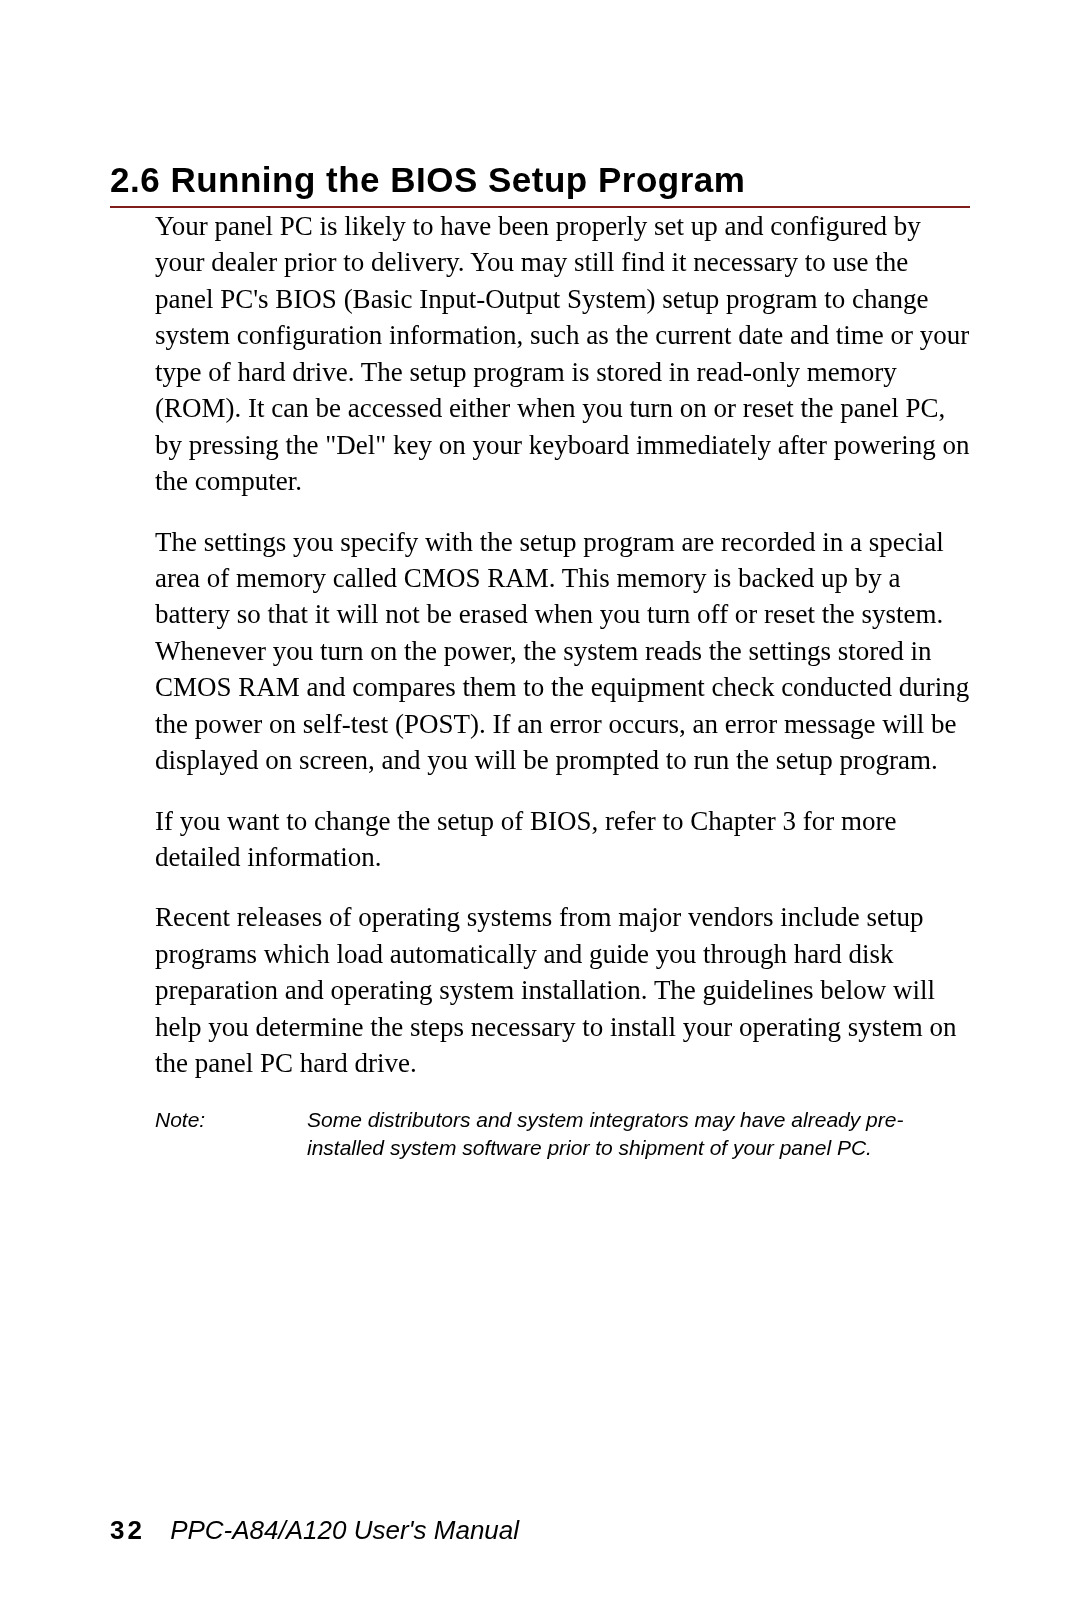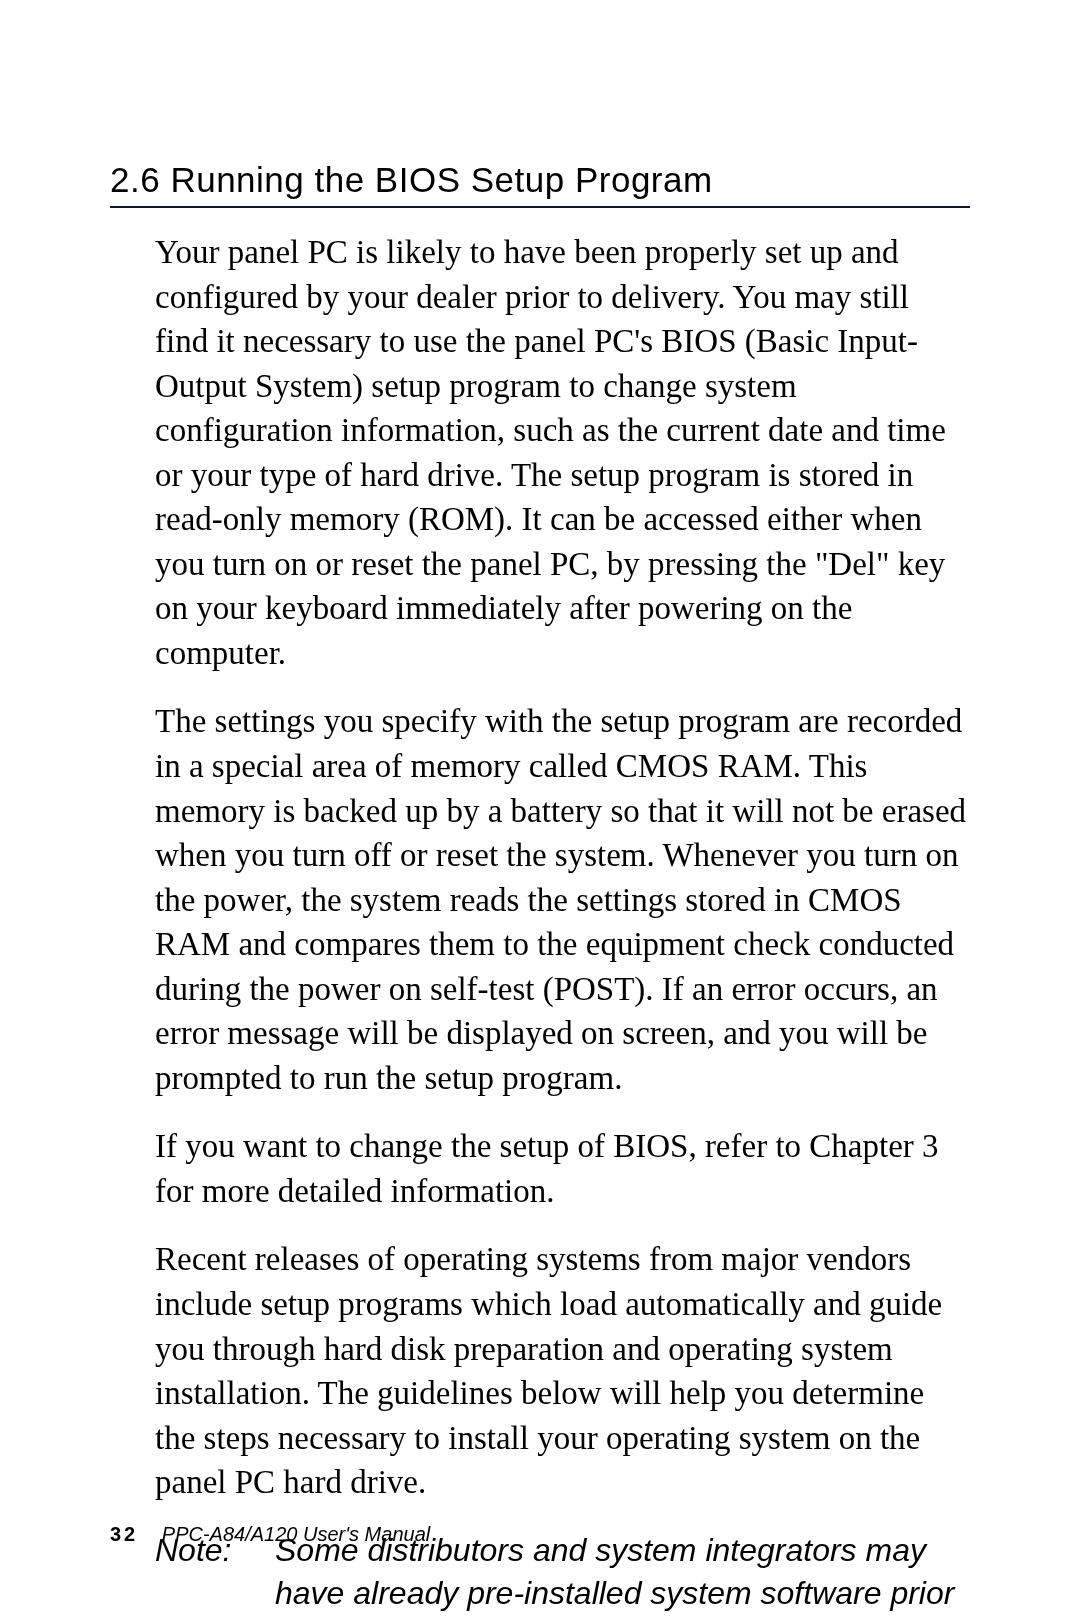--- a/index.html
+++ b/index.html
@@ -13,59 +13,59 @@
       background: white;
       font-family: "Times New Roman", Times, serif;
       color: #000;
       position: relative;
     }
     .page {
       padding: 160px 110px 60px 110px;
     }
     .section-heading {
       font-family: Arial, Helvetica, sans-serif;
-      font-weight: normal;
+      font-weight: bold;
       font-size: 35px;
-      border-bottom: 2px solid #0f172a;
+      border-bottom: 2px solid #7f1d1d;
       padding-bottom: 6px;
-      margin-bottom: 22px;
       letter-spacing: 0.5px;
     }
     .body-para {
-      font-size: 33px;
+      font-size: 27px;
       line-height: 1.35;
       margin-left: 45px;
       margin-bottom: 24px;
       text-align: left;
     }
     .note-block {
       font-family: Arial, Helvetica, sans-serif;
       font-style: italic;
-      font-size: 32px;
+      font-size: 21px;
       line-height: 1.35;
       margin-left: 45px;
       margin-bottom: 24px;
       display: flex;
+      gap: 32px;
     }
     .note-label {
       flex: 0 0 120px;
     }
     .note-text {
       flex: 1;
     }
     .section-gap {
       margin-top: 54px;
     }
     .footer {
       position: absolute;
       bottom: 72px;
       left: 110px;
       font-family: Arial, Helvetica, sans-serif;
       font-style: italic;
-      font-size: 20px;
+      font-size: 26px;
     }
     .footer .page-num {
       font-weight: bold;
       letter-spacing: 3px;
       margin-right: 18px;
       font-style: normal;
     }
   </style>
 </head>
 <body>

